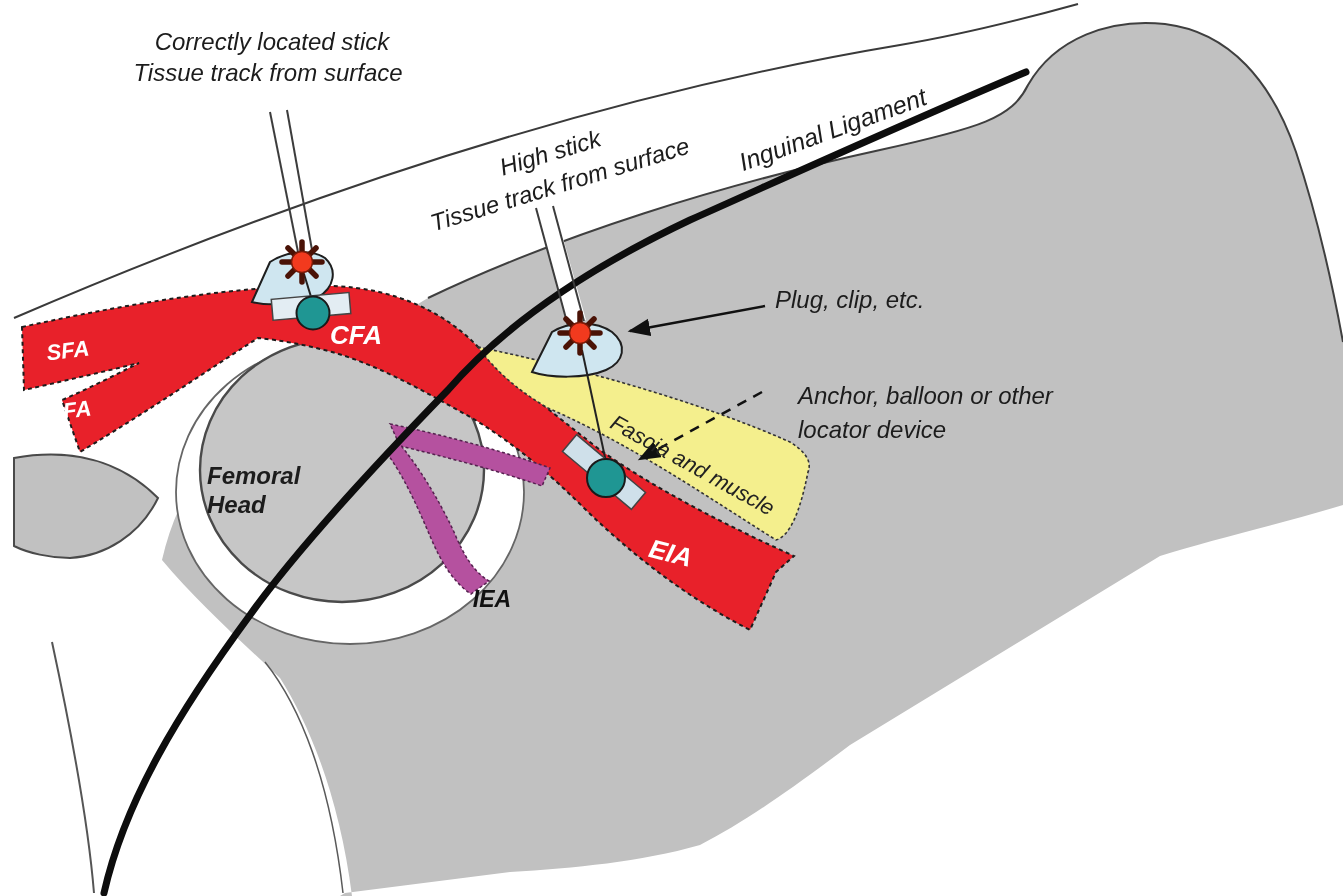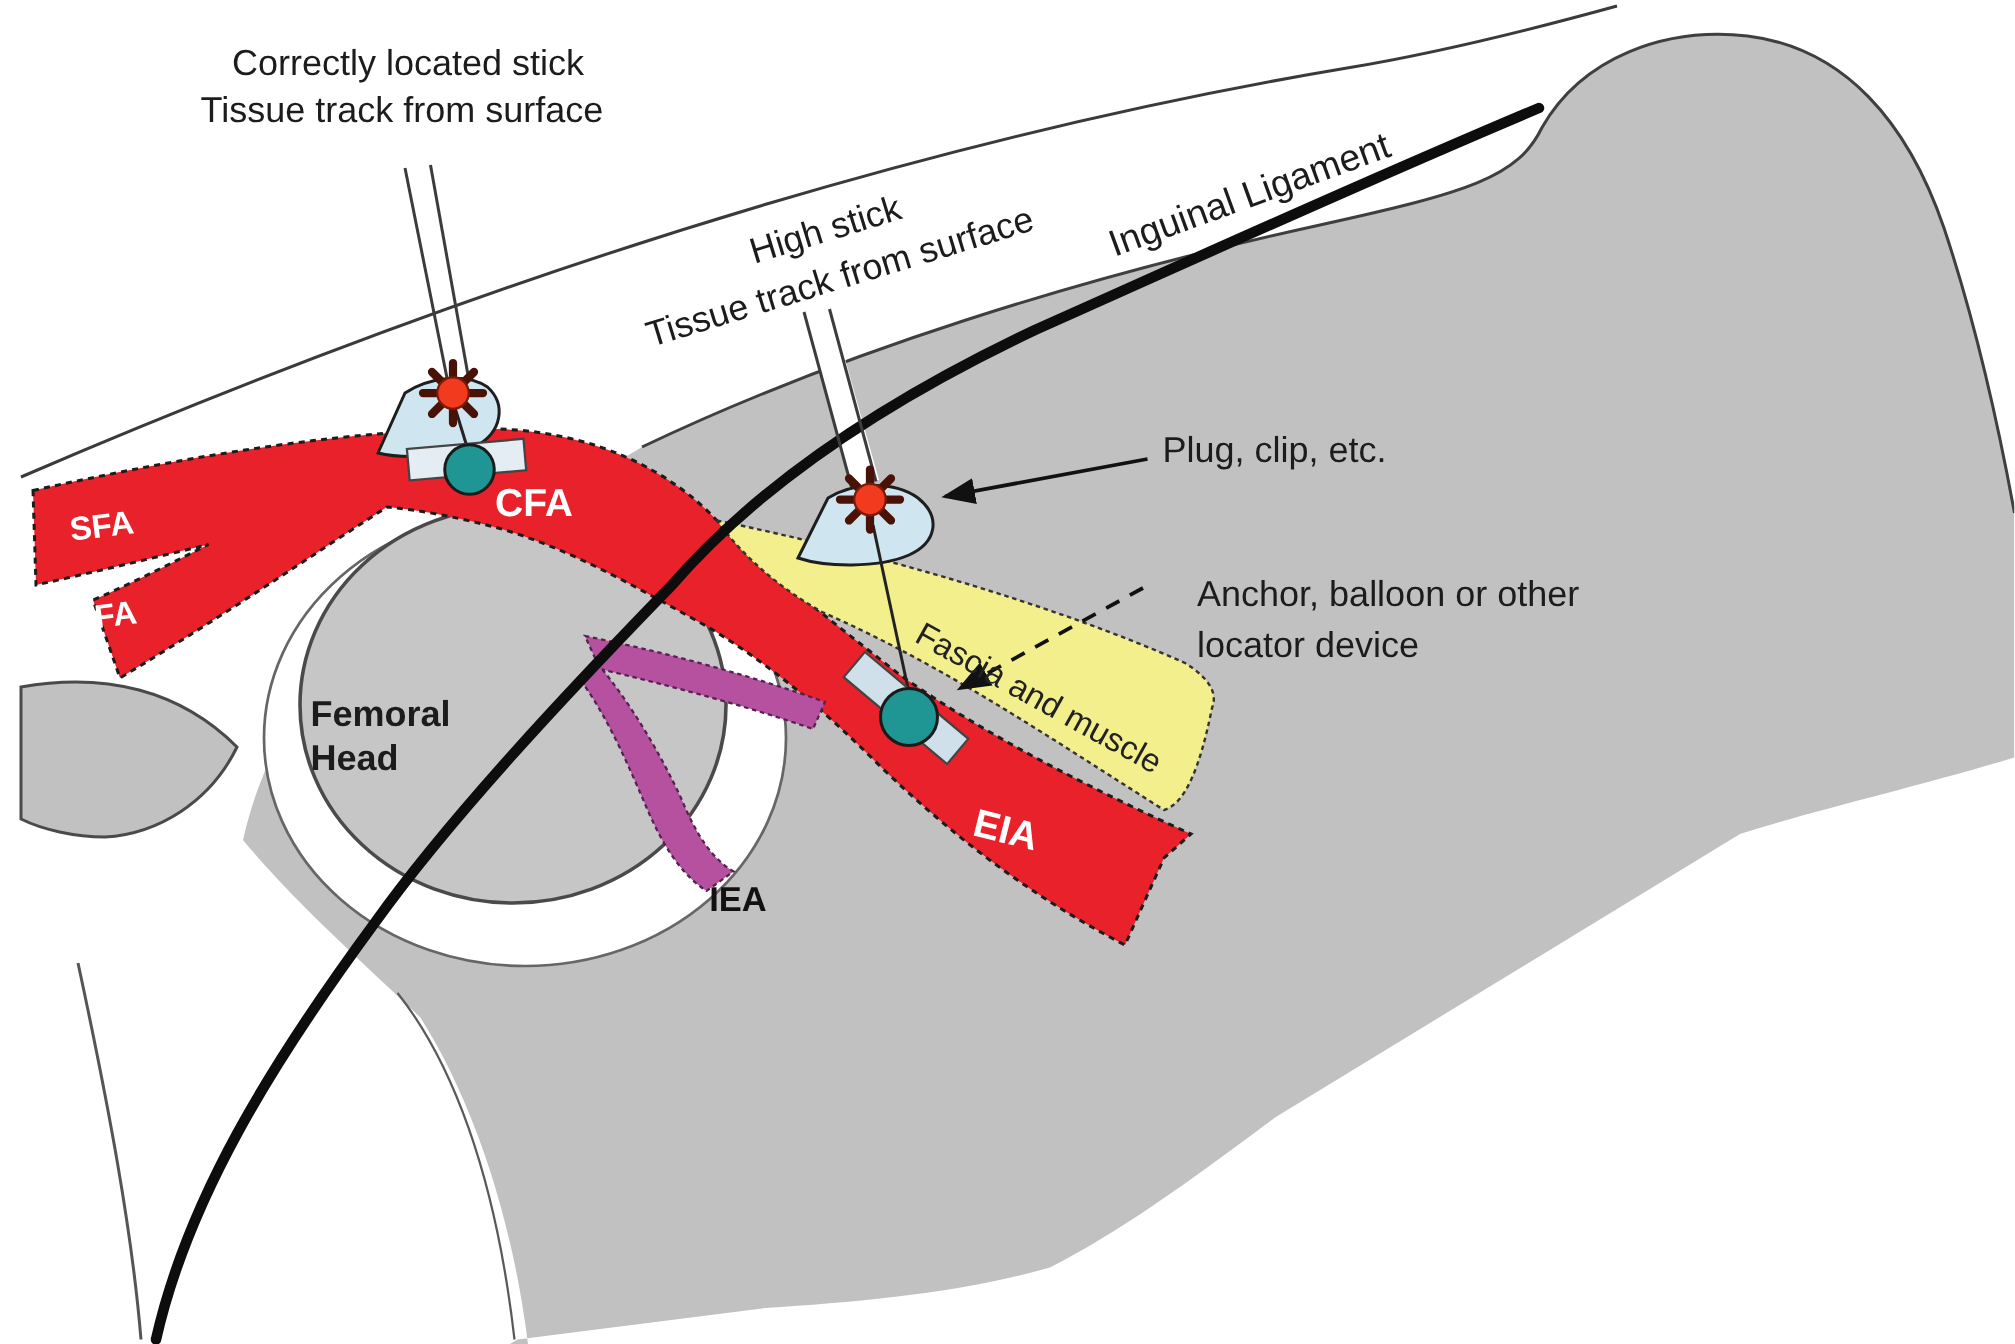--- a/index.html
+++ b/index.html
@@ -1,17 +1,17 @@
 <!DOCTYPE html>
 <html><head>
 <meta charset="utf-8">
 <style>
   html,body{margin:0;padding:0;background:#ffffff;}
   .stage{position:relative;width:1343px;height:896px;background:#fff;overflow:hidden;
-         font-family:"Liberation Sans", sans-serif;}
+         font-family:"Liberation Sans", sans-serif;font-style:italic;}
   svg{display:block}
   text{fill:#1c1c1c}
   .ann{font-size:24px;font-weight:400;}
   .ann-lg{font-size:25px;font-weight:400;}
   .vessel-label{font-size:22px;font-weight:700;fill:#ffffff;}
   .vessel-label-lg{font-size:26px;font-weight:700;fill:#ffffff;}
   .bone-label{font-size:24px;font-weight:700;fill:#1c1c1c;}
   .iea-label{font-size:23px;font-weight:700;fill:#111;}
   .fascia-label{font-size:22px;font-weight:400;fill:#222;}
 </style>

